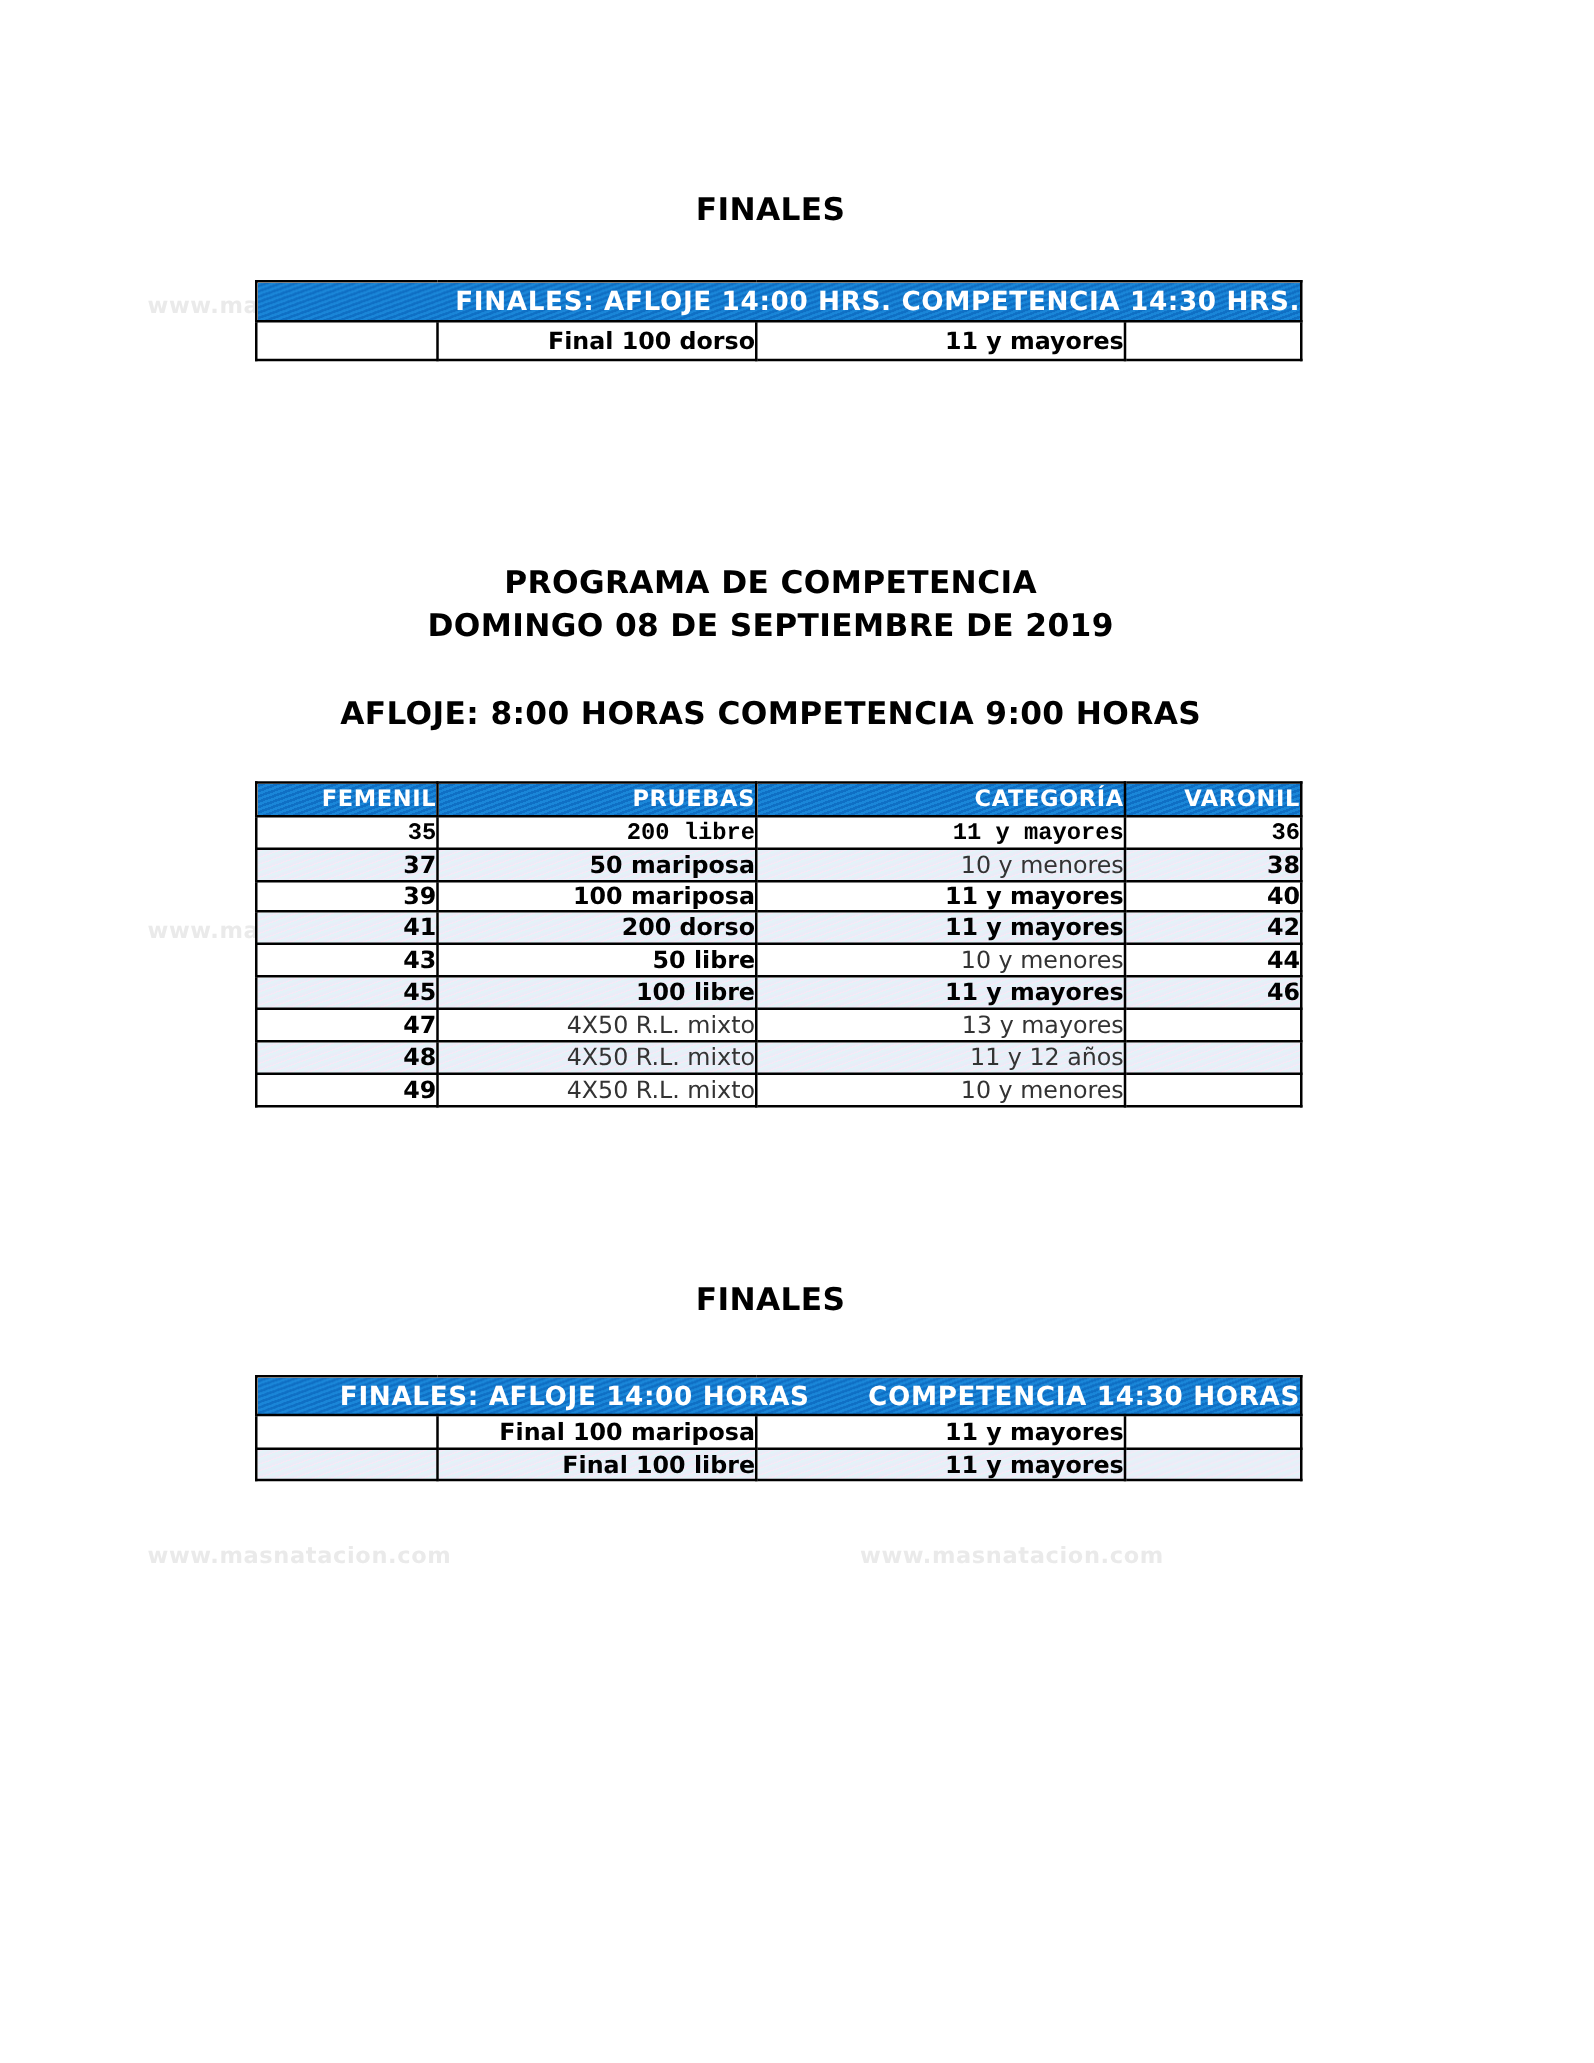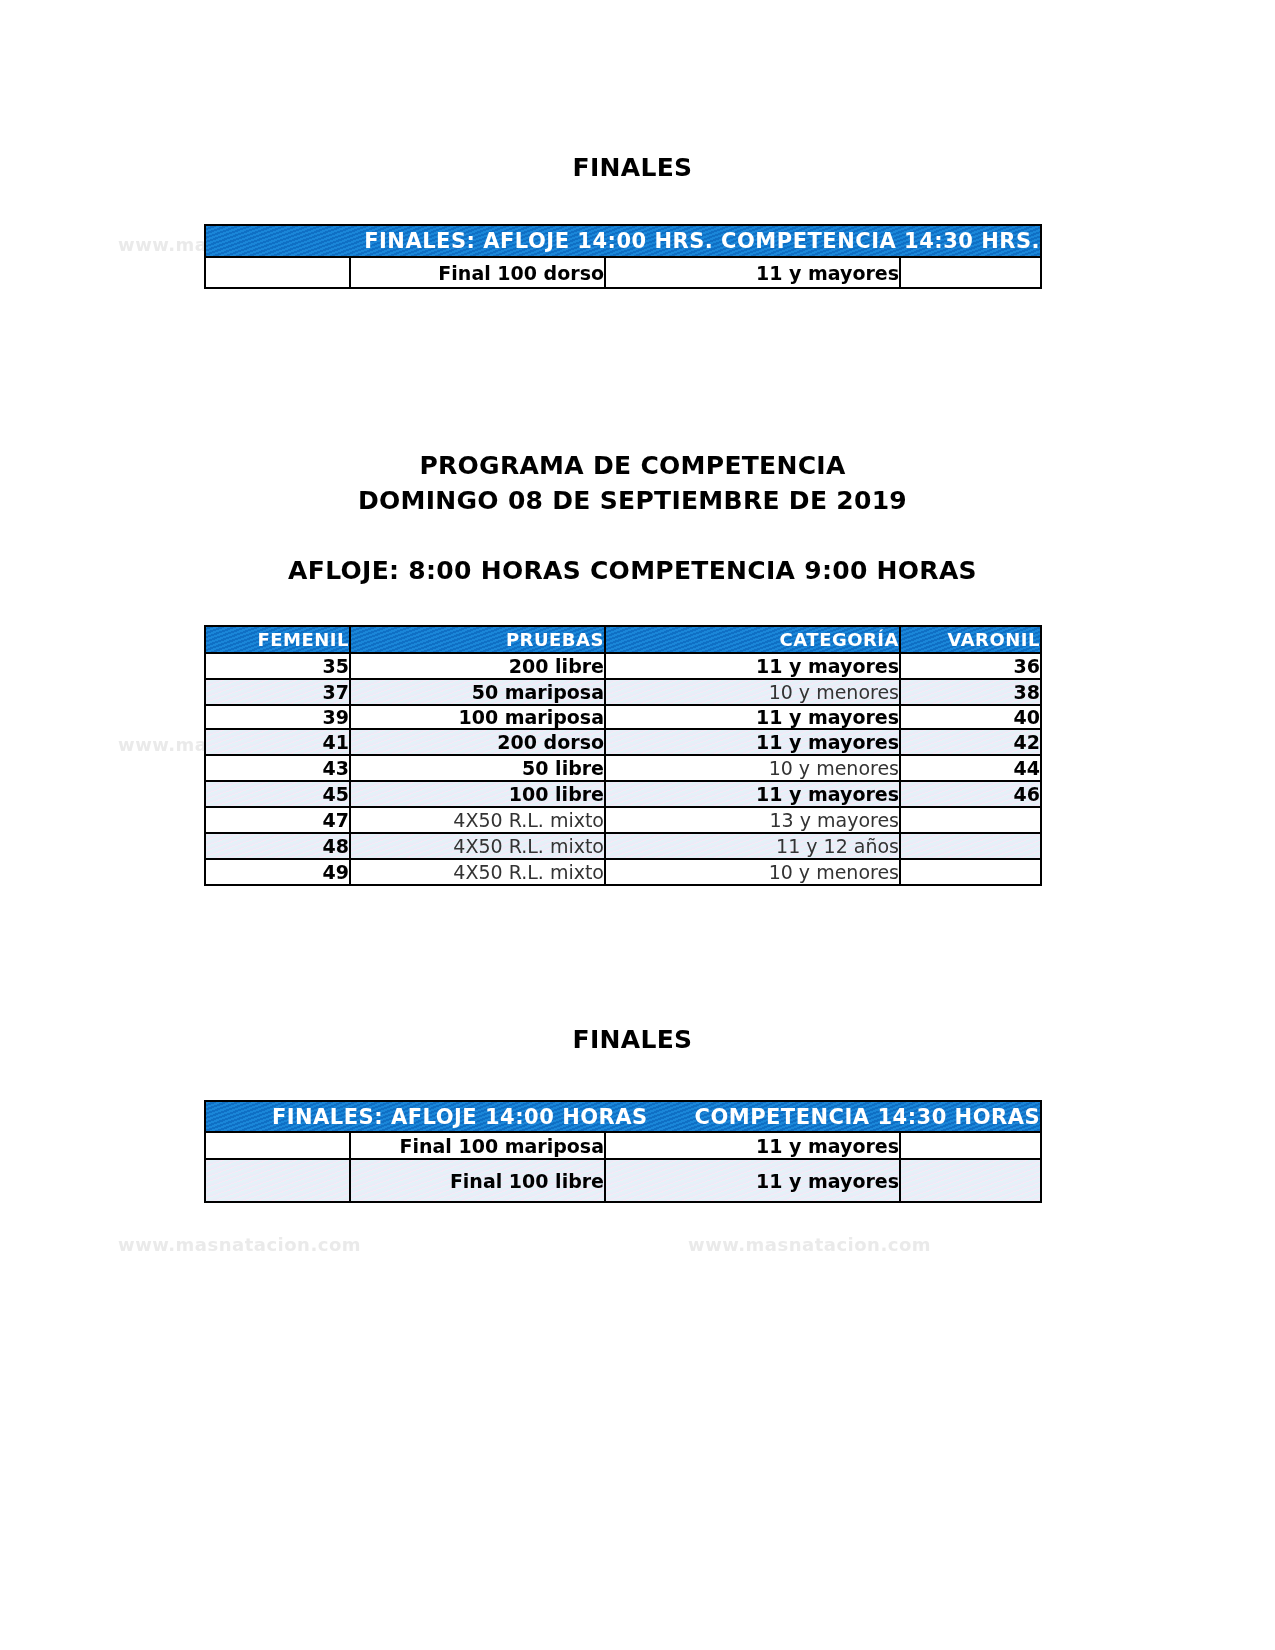--- a/index.html
+++ b/index.html
@@ -1,20 +1,20 @@
 <!DOCTYPE html>
 <html><head>
 <meta charset="utf-8">
 <style>
   html, body { margin:0; padding:0; }
   body { width:1275px; height:1650px; background:#ffffff; position:relative; overflow:hidden;
          font-family:"DejaVu Sans", sans-serif; color:#000; }
   .watermark { position:absolute; font-family:"DejaVu Sans", sans-serif; font-weight:bold; font-size:18px;
                color:#eaeaea; letter-spacing:0.5px; z-index:0; white-space:nowrap; }
-  .heading { position:absolute; left:16px; width:1233px; text-align:center; font-family:"DejaVu Sans", sans-serif;
+  .heading { position:absolute; left:0; width:1233px; text-align:center; font-family:"DejaVu Sans", sans-serif;
              font-weight:bold; font-size:25px; letter-spacing:0.3px; z-index:2; }
   table.t { position:absolute; border-collapse:collapse; z-index:2; table-layout:fixed;
             font-family:"DejaVu Sans", sans-serif; }
   table.t td, table.t th { border:2px solid #000; padding:0; text-align:right; vertical-align:middle;
                            overflow:hidden; white-space:nowrap; }
   .hdr { background:repeating-linear-gradient(160deg, #1a86d8 0px, #1a86d8 2px, #0f6fc4 2px, #0f6fc4 4px);
          color:#fff; font-weight:bold; }
   .row-plain { background:#ffffff; }
   .row-shade { background:repeating-linear-gradient(160deg, #e9edf8 0px, #e9edf8 2px, #f6e9f6 2px, #f6e9f6 3px, #e4f2f8 3px, #e4f2f8 5px); }
   .b { font-weight:bold; font-size:19px; }
@@ -65,21 +65,21 @@
       <col style="width:295px">
       <col style="width:141px">
     </colgroup>
   <tbody>
       <tr class="hdr" style="height:27px;">
     <td class="col-hdr">FEMENIL</td>
     <td class="col-hdr">PRUEBAS</td>
     <td class="col-hdr">CATEGORÍA</td>
     <td class="col-hdr">VARONIL</td>
   </tr>
-  <tr class="row-plain" style="height:26px;">
+  <tr class="row-plain" style="height:26px;font-family:Liberation Mono, monospace;">
     <td class="b">35</td>
     <td class="b">200 libre</td>
     <td class="b">11 y mayores</td>
     <td class="b">36</td>
   </tr>
   <tr class="row-shade" style="height:26px;padding-left:25px;">
     <td class="b">37</td>
     <td class="b">50 mariposa</td>
     <td class="l">10 y menores</td>
     <td class="b">38</td>
@@ -141,20 +141,20 @@
   <tbody>
       <tr style="height:31px;">
     <td colspan="4" class="hdr title-bar" style="white-space:pre;padding-left:28px;">FINALES: AFLOJE 14:00 HORAS      COMPETENCIA 14:30 HORAS</td>
   </tr>
   <tr class="row-plain" style="height:27px;">
     <td></td>
     <td class="b">Final 100 mariposa</td>
     <td class="b">11 y mayores</td>
     <td></td>
   </tr>
-  <tr class="row-shade" style="height:43px;">
+  <tr class="row-shade" style="height:25px;">
     <td></td>
     <td class="b">Final 100 libre</td>
     <td class="b">11 y mayores</td>
     <td></td>
   </tr>
 </tbody>
   </table>
 
 </body></html>

